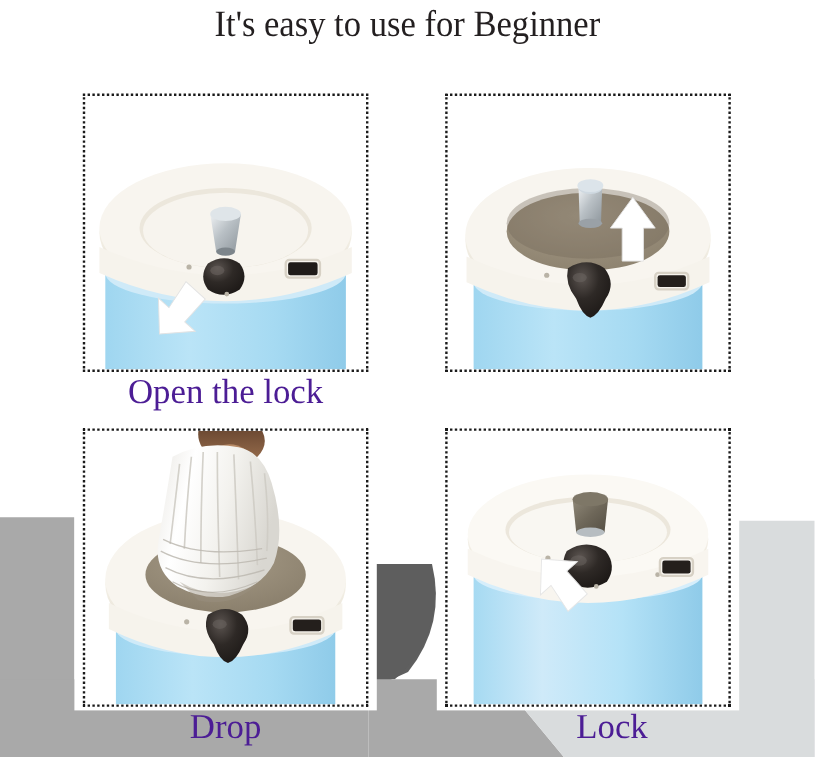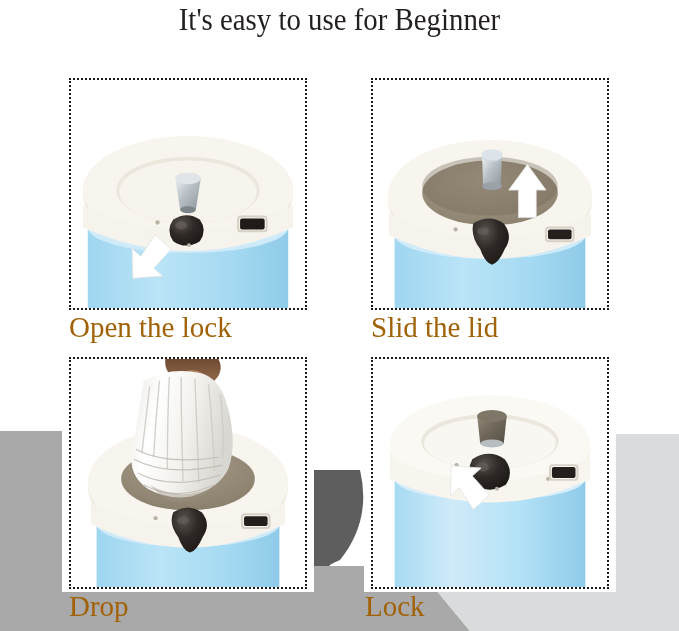--- a/index.html
+++ b/index.html
@@ -40,31 +40,32 @@
     z-index:3;
   }
   .p1{left:69px; top:78px;  width:238px; height:232px;}
   .p2{left:371px;top:78px;  width:238px; height:232px;}
   .p3{left:69px; top:357px; width:238px; height:232px;}
   .p4{left:371px;top:357px; width:238px; height:232px;}
 
   .caption{
     position:absolute;
     width:238px;
+    text-align:center;
     font-family:"Liberation Serif", serif;
     font-size:29px;
     line-height:34px;
-    color:#a16207;
+    color:#4c1d95;
     white-space:nowrap;
     z-index:5;
   }
   .c1{left:69px;  top:310px;}
   .c2{left:371px; top:310px;}
   .c3{left:69px;  top:589px;font-family:Liberation Serif, serif;}
-  .c4{left:365px; top:589px;}
+  .c4{left:391px; top:589px;}
 
   .photo{position:absolute;left:0;top:0;width:100%;height:100%;}
   .photo svg{display:block;width:100%;height:100%;}
 </style>
 </head>
 <body>
 
 <div id="stage">
 
   <div class="bg-layer">
@@ -200,21 +201,20 @@
         <circle cx="84" cy="152" r="2.2" fill="#b9b3a6"></circle>
         <rect x="178" y="152" width="24" height="10" rx="2" fill="#241f1c"></rect>
         <rect x="176" y="150" width="28" height="14" rx="3" fill="none" stroke="#d7d1c5" stroke-width="2"></rect>
 
         <g>
           <path d="M148,140 L148,112 L138,112 L157,86 L176,112 L166,112 L166,140 Z" fill="#ffffff" stroke="#e3e3e3" stroke-width="0.8"></path>
         </g>
       </svg>
     </div>
   </div>
-  <div class="caption c2">Slid the lid</div>
 
   <div class="panel p3">
     <div class="photo">
       <svg viewBox="0 0 238 232" xmlns="http://www.w3.org/2000/svg">
         <defs>
           <linearGradient id="blue3" x1="0" y1="0" x2="1" y2="0">
             <stop offset="0%" stop-color="#9fd6f0"></stop>
             <stop offset="35%" stop-color="#bae4f7"></stop>
             <stop offset="70%" stop-color="#a6daf2"></stop>
             <stop offset="100%" stop-color="#8fcbe9"></stop>

